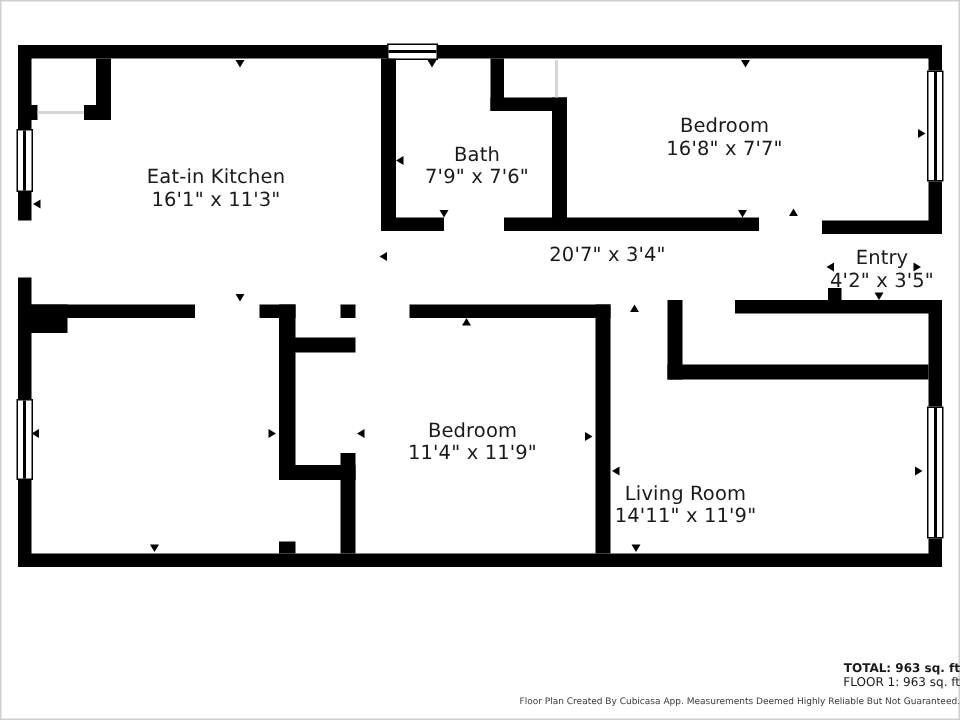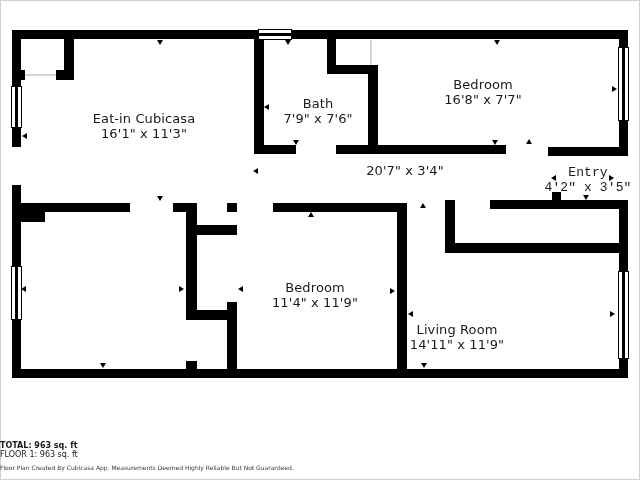--- a/index.html
+++ b/index.html
@@ -16,21 +16,21 @@
   .mk{position:absolute;width:0;height:0;}
   .mk.down{border-left:3px solid transparent;border-right:3px solid transparent;border-top:5px solid #000;}
   .mk.up{border-left:3px solid transparent;border-right:3px solid transparent;border-bottom:5px solid #000;}
   .mk.left{border-top:3px solid transparent;border-bottom:3px solid transparent;border-right:5px solid #000;}
   .mk.right{border-top:3px solid transparent;border-bottom:3px solid transparent;border-left:5px solid #000;}
   .room-label{
     position:absolute;text-align:center;color:#1a1a1a;
     font-size:13px;line-height:15px;letter-spacing:.1px;white-space:nowrap;
   }
   .room-label .nm,.room-label .dm{display:block;}
-  .footer{position:absolute;left:0;width:640px;text-align:left;color:#1a1a1a;}
+  .footer{position:absolute;left:0;width:640px;text-align:right;color:#1a1a1a;}
   .footer-total{top:441px;font-size:8px;font-weight:bold;line-height:9px;}
   .footer-floor{top:450px;font-size:8px;line-height:9px;}
   .footer-disclaimer{top:464px;font-size:6px;line-height:7px;color:#3a3a3a;letter-spacing:0;}
 </style>
 </head>
 <body>
 
 <div class="canvas">
 
   <div id="geometry">
@@ -98,35 +98,35 @@
       <div class="mk left" style="left: 253px; top: 168px;"></div>
       <div class="mk left" style="left: 551px; top: 175px;"></div>
       <div class="mk right" style="left: 179px; top: 286px;"></div>
       <div class="mk right" style="left: 390px; top: 288px;"></div>
       <div class="mk right" style="left: 612px; top: 86px;"></div>
       <div class="mk right" style="left: 610px; top: 311px;"></div>
       <div class="mk right" style="left: 609px; top: 175px;"></div>
     </div>
 
   <div class="room-label" style="left:44px;top:111px;width:200px;">
-    <span class="nm">Eat-in Cubicasa</span>
+    <span class="nm">Eat-in Kitchen</span>
     <span class="dm">16'1" x 11'3"</span>
   </div>
   <div class="room-label" style="left:263px;top:96px;width:110px;">
     <span class="nm">Bath</span>
     <span class="dm">7'9" x 7'6"</span>
   </div>
   <div class="room-label" style="left:398px;top:77px;width:170px;">
     <span class="nm">Bedroom</span>
     <span class="dm">16'8" x 7'7"</span>
   </div>
   <div class="room-label" style="left:345px;top:163px;width:120px;">
     <span class="dm">20'7" x 3'4"</span>
   </div>
-  <div class="room-label" style="left:541px;top:165px;width:94px;font-family:Liberation Mono, monospace;">
+  <div class="room-label" style="left:541px;top:165px;width:94px;">
     <span class="nm">Entry</span>
     <span class="dm">4'2" x 3'5"</span>
   </div>
   <div class="room-label" style="left:240px;top:280px;width:150px;">
     <span class="nm">Bedroom</span>
     <span class="dm">11'4" x 11'9"</span>
   </div>
   <div class="room-label" style="left:372px;top:290px;width:170px;margin-top:32px;">
     <span class="nm">Living Room</span>
     <span class="dm">14'11" x 11'9"</span>

